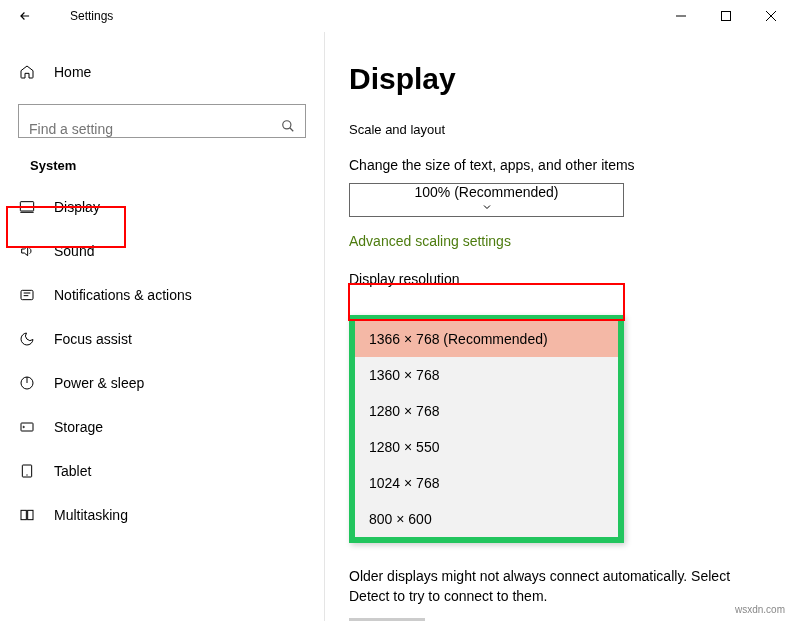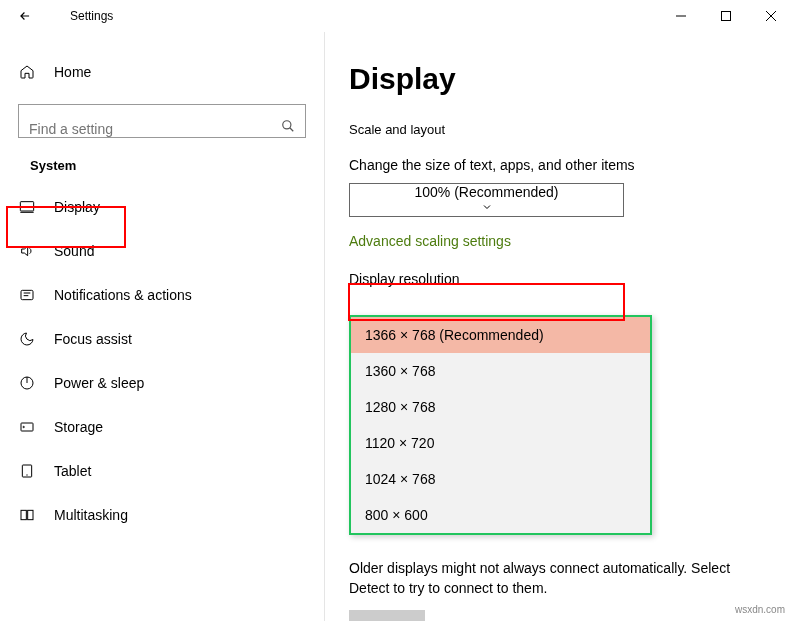--- a/index.html
+++ b/index.html
@@ -26,21 +26,21 @@
     .hl-box { position:absolute; border: 2px solid #ff0000; pointer-events: none; }
 
     .main { flex: 1; padding: 30px 24px 0 24px; position: relative; }
     .h1 { font-size: 30px; font-weight: 600; margin-bottom: 26px; }
     .h2 { font-size: 13px; font-weight: 400; margin-bottom: 20px; }
     .label { font-size: 14px; margin-bottom: 10px; }
     .select { border: 1px solid #666; width: 275px; height: 34px; display:flex; align-items:center; justify-content:space-between; padding: 0 12px; font-size: 14px; margin-bottom: 16px; flex-direction: column; }
     .link { color: #4d7c0f; font-size: 14px; margin-bottom: 22px; display:block; }
     .section-label { font-size: 14px; margin-bottom: 12px; }
 
-    .dropdown { width: 303px; border: 2px solid #22c55e; background:#f2f2f2; box-shadow: 2px 2px 6px rgba(0,0,0,0.2); margin-top: 28px; }
+    .dropdown { width: 275px; border: 6px solid #22c55e; background:#f2f2f2; box-shadow: 2px 2px 6px rgba(0,0,0,0.2); margin-top: 28px; }
     .dropdown-item { padding: 10px 14px; font-size: 14px; }
     .dropdown-item.selected { background: #f4b8a6; }
 
     .body-text { font-size: 14px; margin-top: 24px; line-height: 1.4; width: 420px; }
     .button { background: #ccc; border: none; padding: 8px 18px; font-size: 14px; margin-top: 12px; }
     .watermark { position:absolute; bottom: 6px; right: 8px; font-size: 10px; color:#888; }
   </style>
 </head>
 <body>
 
@@ -176,21 +176,21 @@
             <path d="M6 9l6 6 6-6"></path>
           </svg></span>
     </div>
     <a class="link">Advanced scaling settings</a>
     <div class="section-label">Display resolution</div>
 
     <div class="dropdown">
       <div class="dropdown-item selected">1366 × 768 (Recommended)</div>
       <div class="dropdown-item">1360 × 768</div>
       <div class="dropdown-item">1280 × 768</div>
-      <div class="dropdown-item">1120 × 720</div>
+      <div class="dropdown-item">1280 × 550</div>
       <div class="dropdown-item">1024 × 768</div>
       <div class="dropdown-item">800 × 600</div>
     </div>
 
     <div class="body-text">Older displays might not always connect automatically. Select Detect to try to connect to them.</div>
     <button class="button">Detect</button>
     
   </div>
 </div>
 

